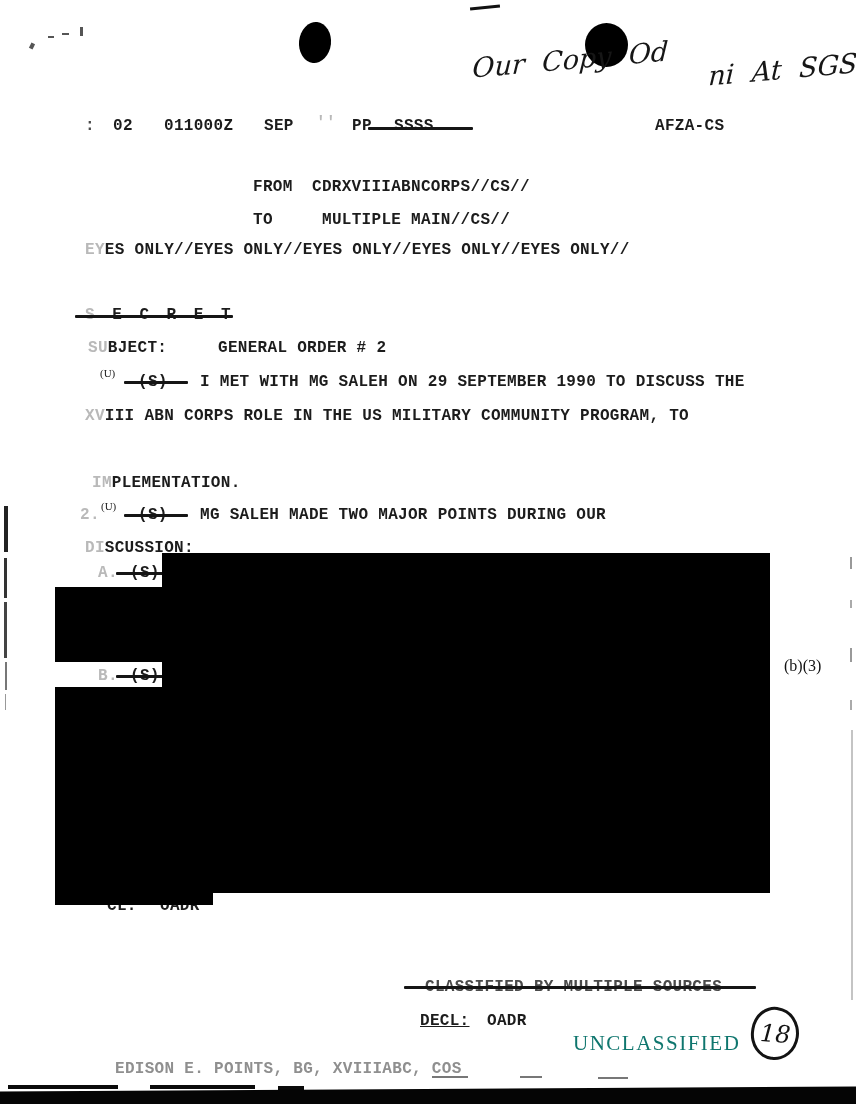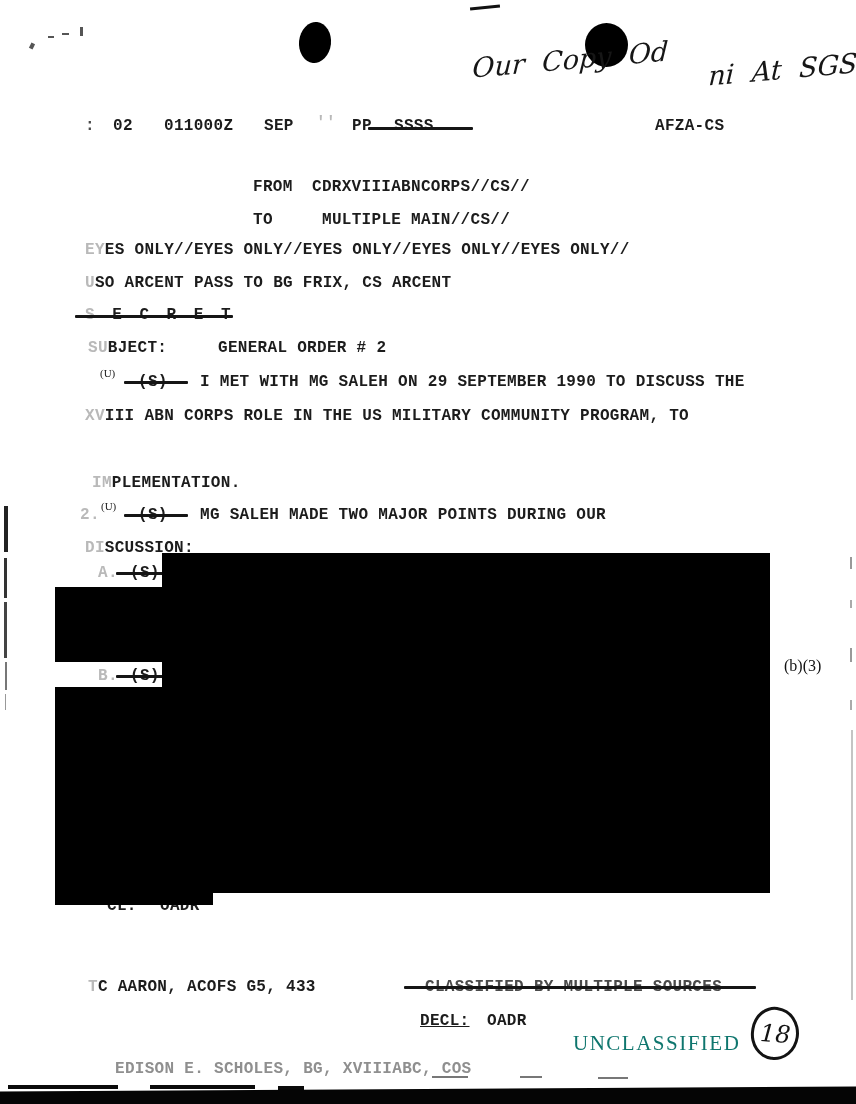--- a/index.html
+++ b/index.html
@@ -60,21 +60,20 @@
   <div class="strike" style="left:368px;top:127px;width:105px;"></div>
   <span class="line" style="left:655px;top:117px;">AFZA-CS</span>
 
   <span class="line" style="left:253px;top:178px;">FROM</span>
   <span class="line" style="left:312px;top:178px;">CDRXVIIIABNCORPS//CS//</span>
   <span class="line" style="left:253px;top:211px;">TO</span>
   <span class="line" style="left:322px;top:211px;">MULTIPLE MAIN//CS//</span>
 
   <div class="line" style="left:85px;top:241px;"><span class="faded">EY</span><span>ES ONLY//EYES ONLY//EYES ONLY//EYES ONLY//EYES ONLY//</span></div>
 
-  <div class="line" style="left:85px;top:274px;"><span class="faded">U</span><span>SO ARCENT PASS TO BG FRIX, CS ARCENT</span></div>
 
   <div class="line" style="left:85px;top:306px;letter-spacing:4px;"><span class="faded">S</span><span> E C R E T</span></div>
   <div class="strike" style="left:75px;top:315px;width:158px;"></div>
 
   <div class="line" style="left:88px;top:339px;"><span class="faded">SU</span><span>BJECT:</span></div>
   <span class="line" style="left:218px;top:339px;">GENERAL ORDER # 2</span>
 
   <span class="sup" style="left:100px;top:367px;">(U)</span>
   <span class="line" style="left:138px;top:373px;">(S)</span>
   <div class="strike" style="left:124px;top:381px;width:64px;"></div>
@@ -112,30 +111,29 @@
   <div class="mark" style="left:4px;top:602px;width:3px;height:56px;background:#444;"></div>
   <div class="mark" style="left:5px;top:662px;width:2px;height:28px;background:#777;"></div>
   <div class="mark" style="left:5px;top:694px;width:1px;height:16px;background:#999;"></div>
 
   <div class="mark" style="left:850px;top:557px;width:2px;height:12px;opacity:.6;"></div>
   <div class="mark" style="left:850px;top:600px;width:2px;height:8px;opacity:.5;"></div>
   <div class="mark" style="left:850px;top:648px;width:2px;height:14px;opacity:.6;"></div>
   <div class="mark" style="left:850px;top:700px;width:2px;height:10px;opacity:.5;"></div>
   <div class="mark" style="left:851px;top:730px;width:2px;height:270px;opacity:.35;"></div>
 
-  <div class="line" style="left:88px;top:978px;"><span class="faded">T</span><span>C AARON, ACOFS G5, 433</span></div>
   <span class="line semi" style="left:425px;top:978px;">CLASSIFIED BY MULTIPLE SOURCES</span>
   <div class="strike" style="left:404px;top:986px;width:352px;"></div>
   <span class="line" style="left:420px;top:1012px;text-decoration:underline;">DECL:</span>
   <span class="line" style="left:487px;top:1012px;">OADR</span>
   <span class="stamp" style="left:573px;top:1031px;">UNCLASSIFIED</span>
   <div class="circle18">
       <span>18</span>
     </div>
-  <span class="line lite" style="left:115px;top:1060px;">EDISON E. SCHOLES, BG, XVIIIABC, COS</span>
+  <span class="line lite" style="left:115px;top:1060px;">EDISON E. POINTS, BG, XVIIIABC, COS</span>
 
   <div class="botspeck" style="left:432px;top:1076px;width:36px;"></div>
   <div class="botspeck" style="left:520px;top:1076px;width:22px;"></div>
   <div class="botspeck" style="left:598px;top:1077px;width:30px;"></div>
   <div class="botdash" style="left:8px;top:1085px;width:110px;"></div>
   <div class="botdash" style="left:150px;top:1085px;width:105px;"></div>
   <div class="botdash" style="left:278px;top:1086px;width:26px;"></div>
   <div class="botbar"></div>
 
 </div>

